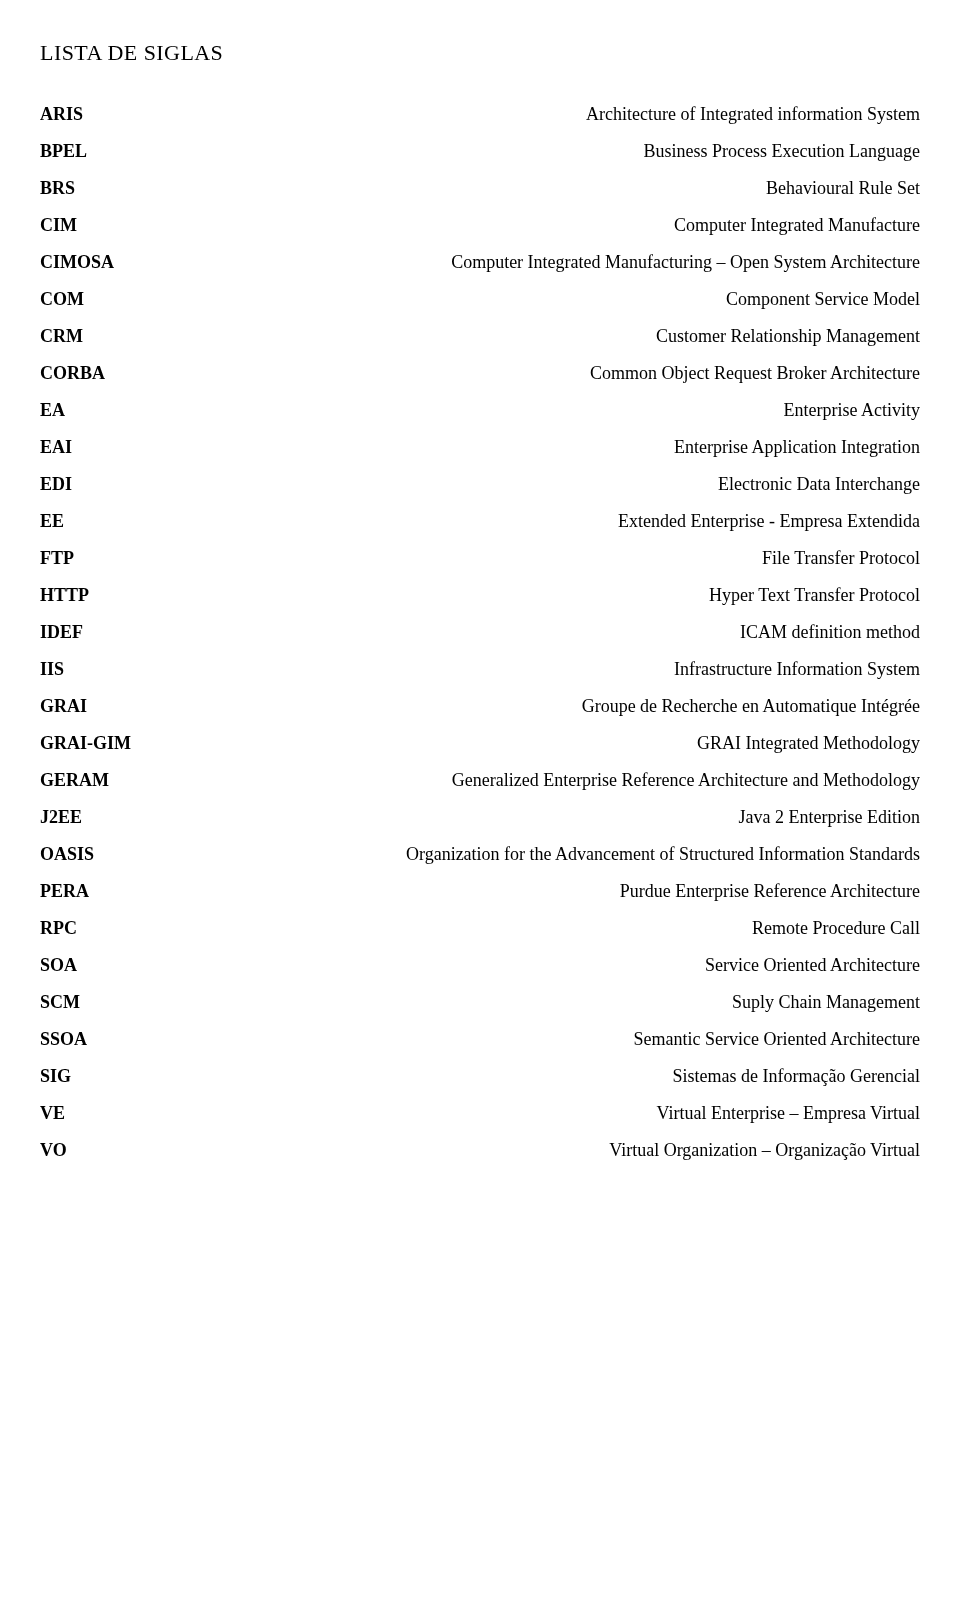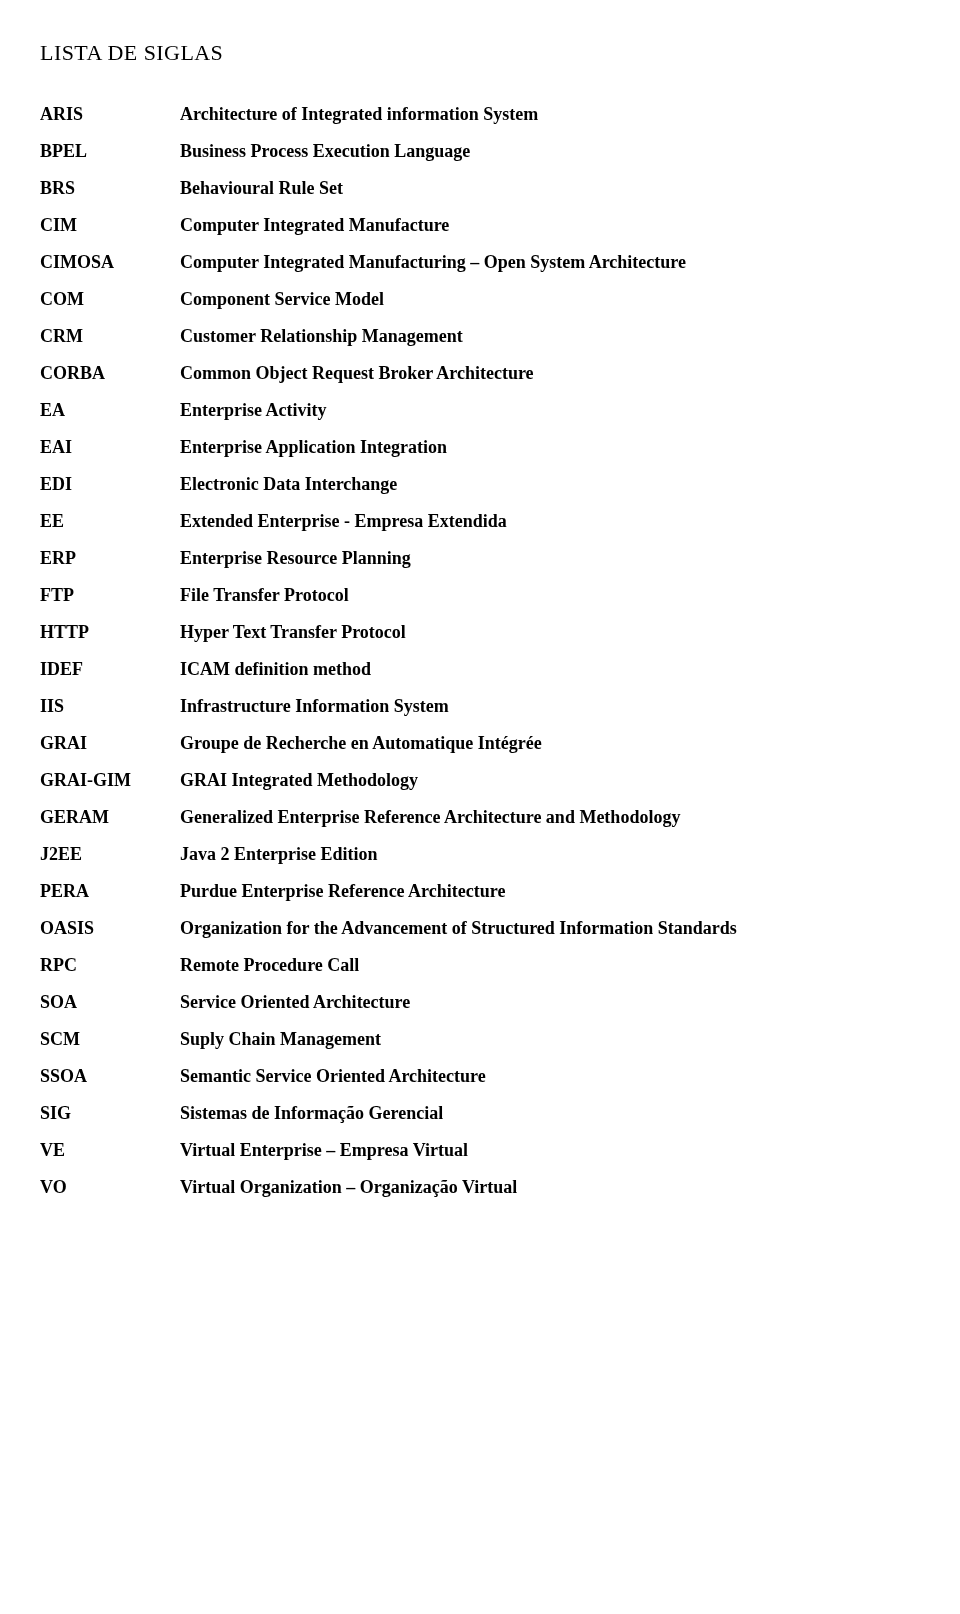--- a/index.html
+++ b/index.html
@@ -31,21 +31,22 @@
       vertical-align: top;
       line-height: 1.5;
     }
     .acronym-table td.abbr {
       width: 140px;
       font-weight: bold;
       white-space: nowrap;
       padding-right: 10px;
     }
     .acronym-table td.definition {
-      font-weight: bold;
+      font-weight: normal;
+      text-align: right;
     }
   </style>
 </head>
 <body>
 
 <h1>LISTA DE SIGLAS</h1>
 
 <table class="acronym-table">
   <tbody id="table-body">
   <tr>
@@ -90,24 +91,20 @@
       </tr>
       <tr>
         <td class="abbr">EDI</td>
         <td class="definition">Electronic Data Interchange</td>
       </tr>
       <tr>
         <td class="abbr">EE</td>
         <td class="definition">Extended Enterprise - Empresa Extendida</td>
       </tr>
       <tr>
-        <td class="abbr">ERP</td>
-        <td class="definition">Enterprise Resource Planning</td>
-      </tr>
-      <tr>
         <td class="abbr">FTP</td>
         <td class="definition">File Transfer Protocol</td>
       </tr>
       <tr>
         <td class="abbr">HTTP</td>
         <td class="definition">Hyper Text Transfer Protocol</td>
       </tr>
       <tr>
         <td class="abbr">IDEF</td>
         <td class="definition">ICAM definition method</td>
@@ -126,26 +123,26 @@
       </tr>
       <tr>
         <td class="abbr">GERAM</td>
         <td class="definition">Generalized Enterprise Reference Architecture and Methodology</td>
       </tr>
       <tr>
         <td class="abbr">J2EE</td>
         <td class="definition">Java 2 Enterprise Edition</td>
       </tr>
       <tr>
+        <td class="abbr">OASIS</td>
+        <td class="definition">Organization for the Advancement of Structured Information Standards</td>
+      </tr>
+      <tr>
         <td class="abbr">PERA</td>
         <td class="definition">Purdue Enterprise Reference Architecture</td>
-      </tr>
-      <tr>
-        <td class="abbr">OASIS</td>
-        <td class="definition">Organization for the Advancement of Structured Information Standards</td>
       </tr>
       <tr>
         <td class="abbr">RPC</td>
         <td class="definition">Remote Procedure Call</td>
       </tr>
       <tr>
         <td class="abbr">SOA</td>
         <td class="definition">Service Oriented Architecture</td>
       </tr>
       <tr>

